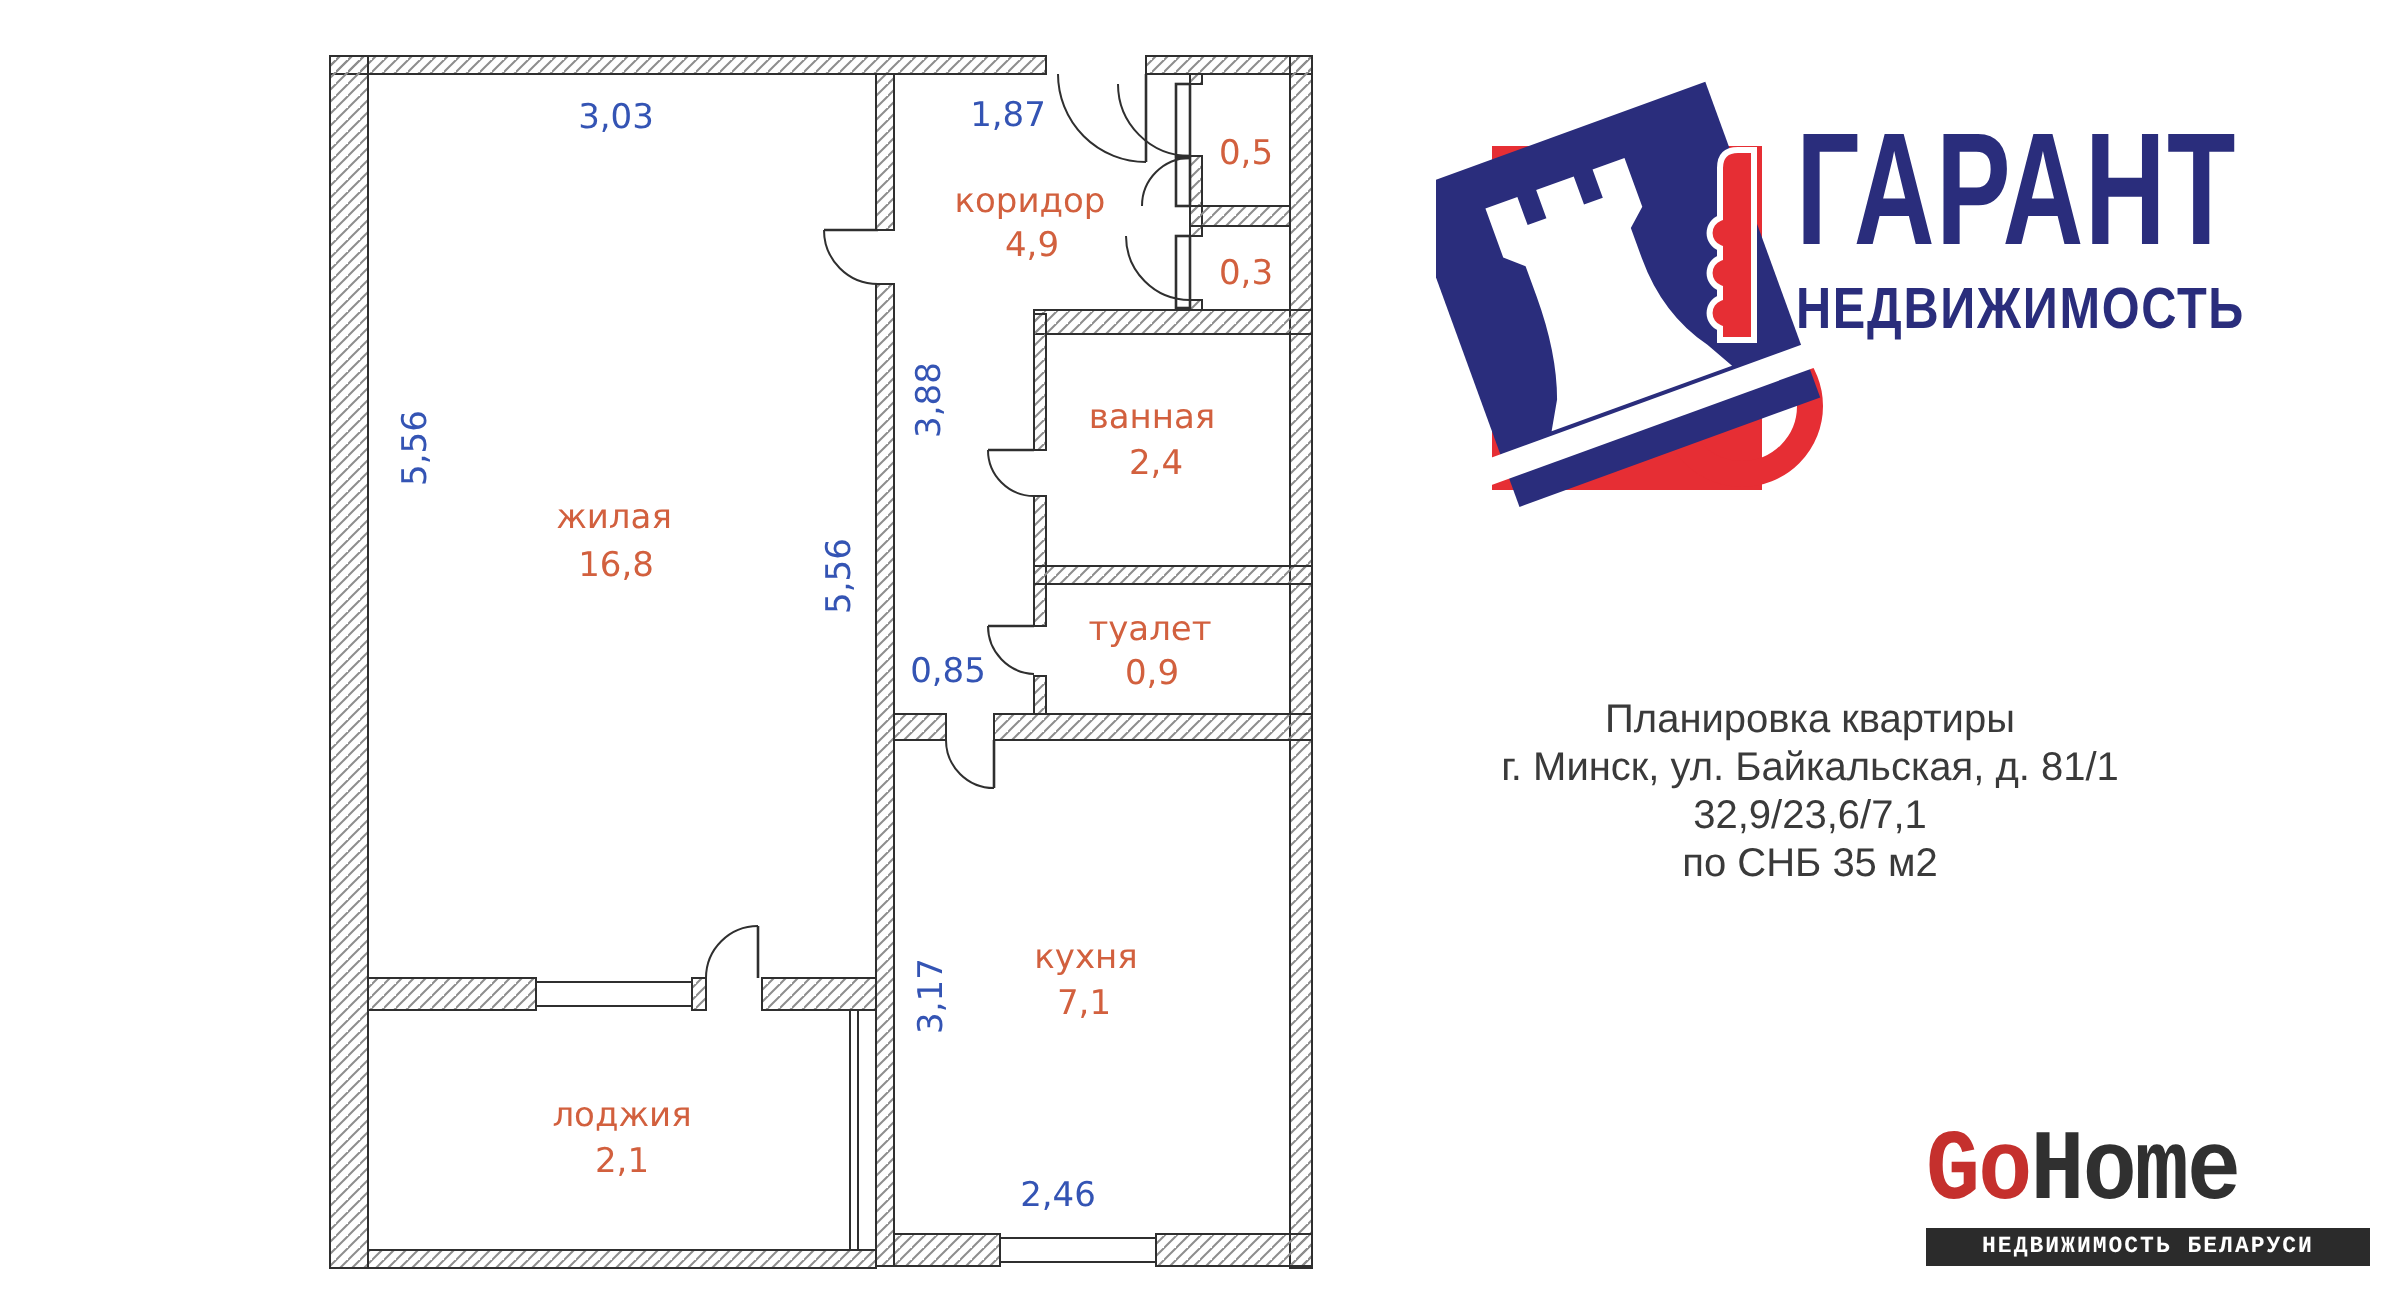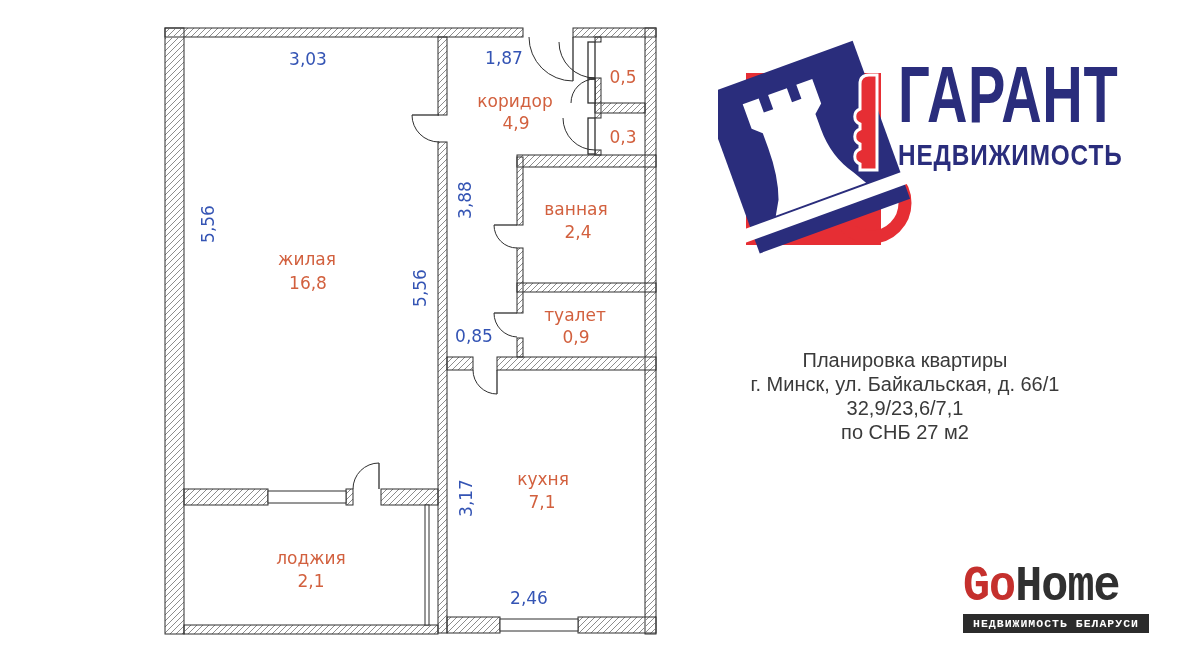--- a/index.html
+++ b/index.html
@@ -42,21 +42,21 @@
   .gohome{position:absolute;left:963px;top:563px;font-family:Liberation Mono, monospace;}
   .gohome-text{
     font-size:50px;font-weight:bold;line-height:48px;letter-spacing:-1px;
     transform:scaleX(.9);transform-origin:left top;white-space:nowrap;
   }
   .gohome-text .go{color:#c5302d;}
   .gohome-text .home{color:#303030;}
   .gohome-bar{
     margin-top:3px;background:#2b2b2b;color:#ffffff;text-align:center;
     font-size:11.5px;font-weight:bold;letter-spacing:1px;
-    padding:3px 2px;width:182px;white-space:nowrap;
+    padding:3px 20px;width:182px;white-space:nowrap;
   }
 </style>
 </head>
 <body>
 
 <svg class="plan-svg" width="700" height="656" viewBox="0 0 700 656">
   <defs>
     <pattern id="hatch" patternUnits="userSpaceOnUse" width="6" height="6">
       <path d="M-1,7 L7,-1" stroke="#8d8d8d" stroke-width="1"></path>
       <path d="M-1,1 L1,-1" stroke="#8d8d8d" stroke-width="1"></path>
@@ -165,23 +165,23 @@
   </g>
   <path fill="#e62e34" stroke="#ffffff" stroke-width="3" d="M862,172 v-6 a8,8 0 0 1 0,-15 v-5 a8,8 0 0 1 0,-15 v-5 a8,8 0 0 1 0,-15 v-25 q0,-9 9,-9 h8 v95 z"></path>
 </svg>
 <div class="garant-text">
   <div class="garant-title">ГАРАНТ</div>
   <div class="garant-sub">НЕДВИЖИМОСТЬ</div>
 </div>
 
 <div class="info">
   <div>Планировка квартиры</div>
-  <div>г. Минск, ул. Байкальская, д. 66/1</div>
+  <div>г. Минск, ул. Байкальская, д. 81/1</div>
   <div>32,9/23,6/7,1</div>
-  <div>по СНБ 27 м2</div>
+  <div>по СНБ 35 м2</div>
 </div>
 
 <div class="gohome">
   <div class="gohome-text">
     <span class="go">Go</span><span class="home">Home</span>
   </div>
   <div class="gohome-bar">НЕДВИЖИМОСТЬ БЕЛАРУСИ</div>
 </div>
 
 </body></html>

